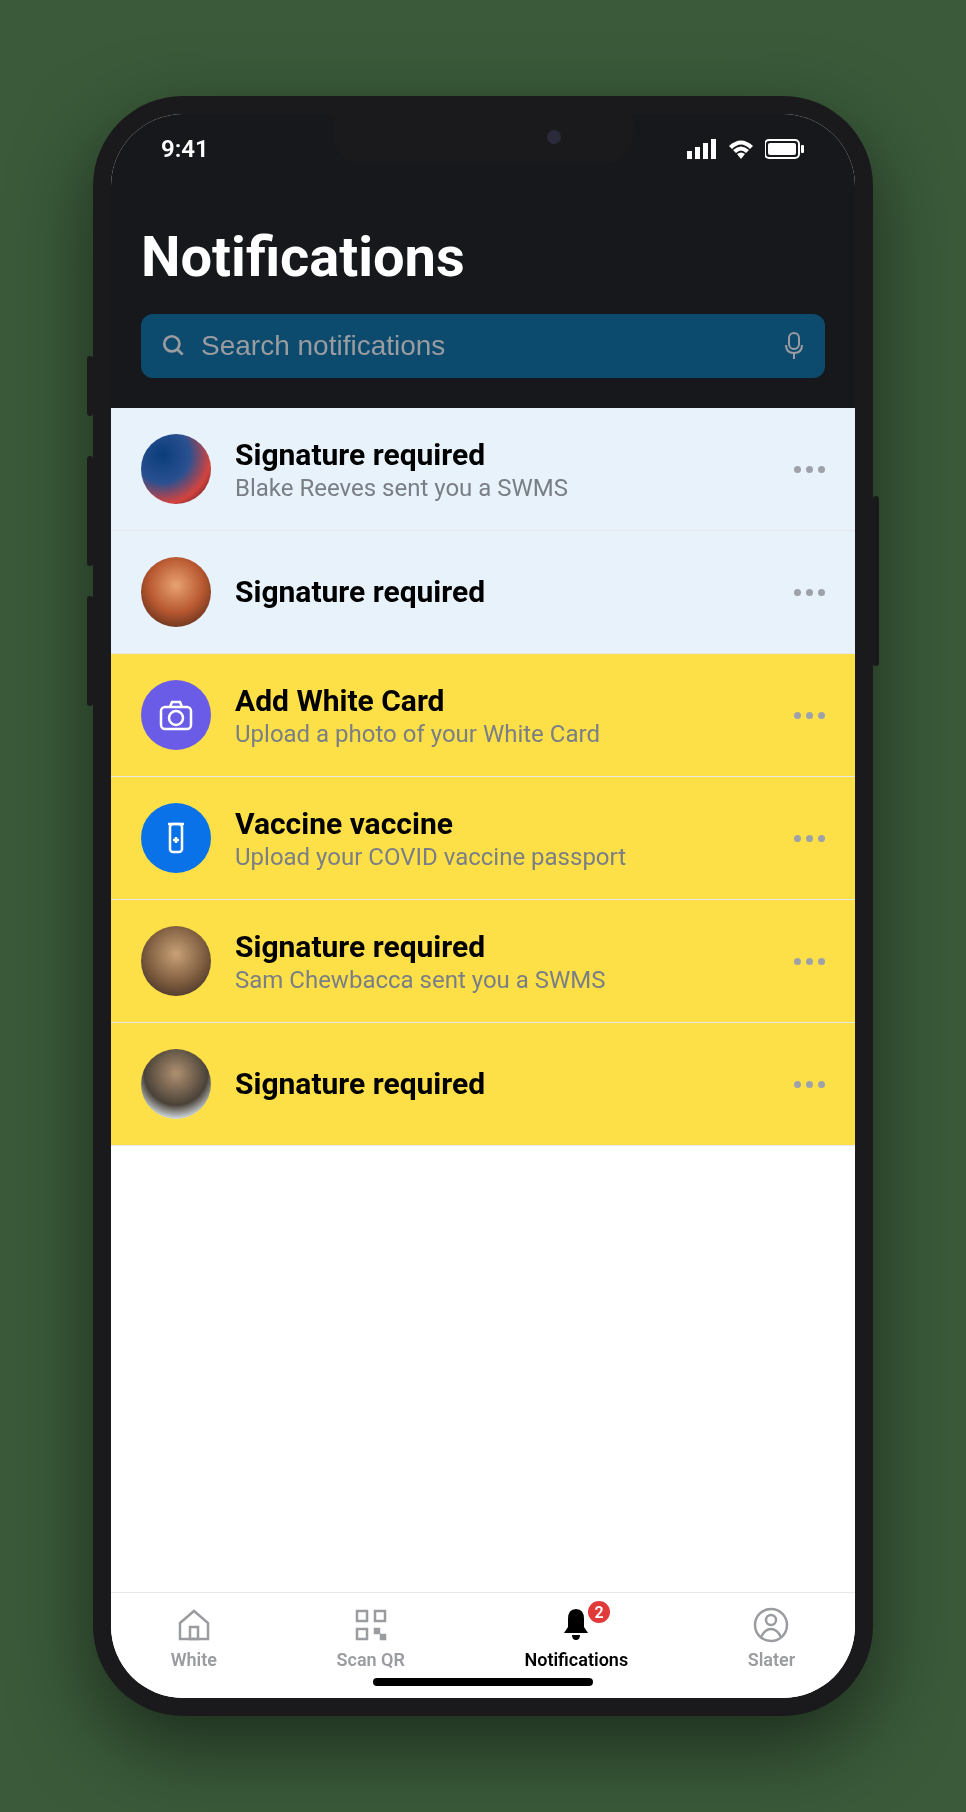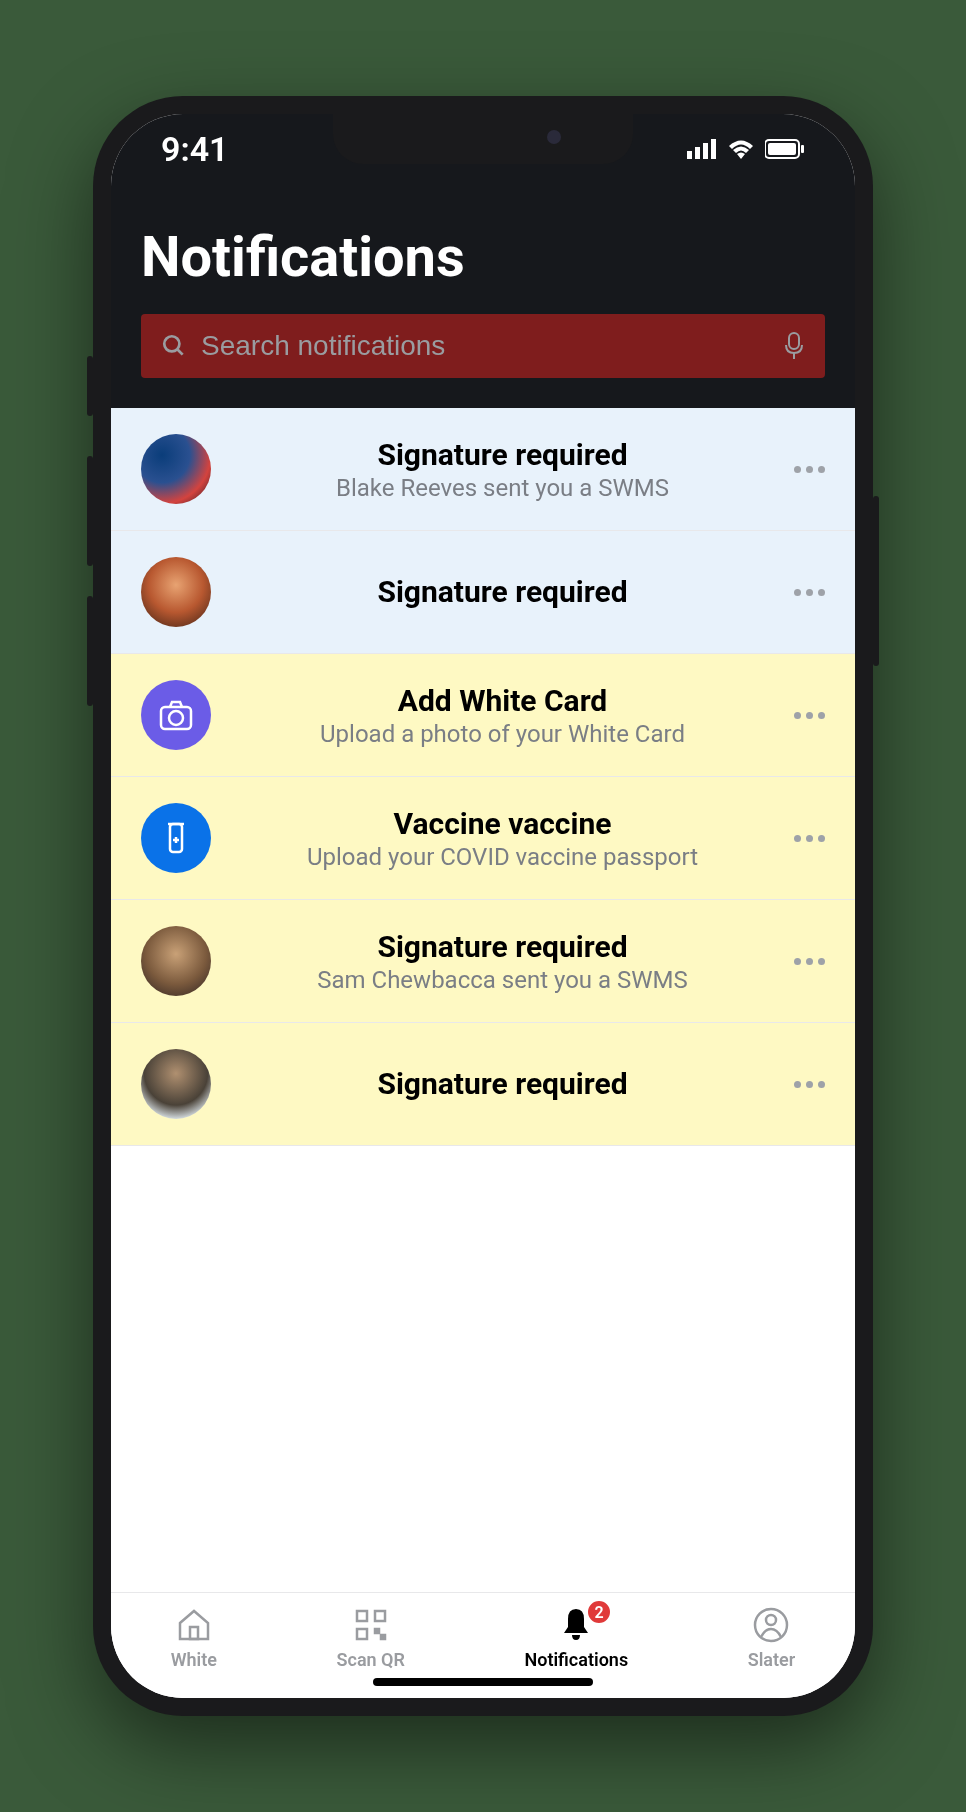--- a/index.html
+++ b/index.html
@@ -61,59 +61,58 @@
   .side-btn.r1 { right: -6px; top: 400px; width: 6px; height: 170px; }
 
   .status-bar {
     height: 70px;
     background: #16181c;
     display: flex;
     justify-content: space-between;
     align-items: center;
     padding: 0 50px;
     color: #fff;
-    font-size: 34px;
+    font-size: 24px;
     font-weight: 600;
   }
   .status-right { display: flex; align-items: center; gap: 10px; }
   .status-right svg { display: block; }
 
   .header {
     background: #16181c;
     padding: 40px 30px 30px;
   }
   .header h1 {
     color: #fff;
     font-size: 56px;
     font-weight: 700;
     margin-bottom: 24px;
   }
   .search {
-    background: #7f1d1d;
-    border-radius: 4px;
+    background: #0c4a6e;
+    border-radius: 12px;
     height: 64px;
     display: flex;
     align-items: center;
     padding: 0 20px;
     gap: 14px;
   }
   .search input {
     flex: 1;
     background: transparent;
     border: none;
     outline: none;
     color: #9a9ca0;
     font-size: 28px;
   }
   .search input::placeholder { color: #9a9ca0; }
 
   .list {
-    background: #fef9c3;
+    background: #fde047;
     overflow: hidden;
-    text-align: center;
   }
   .item {
     display: flex;
     align-items: center;
     padding: 26px 30px;
     border-bottom: 1px solid #e8e8ea;
     gap: 24px;
   }
   .item.unread { background: #e8f2fb; }
   .avatar {

